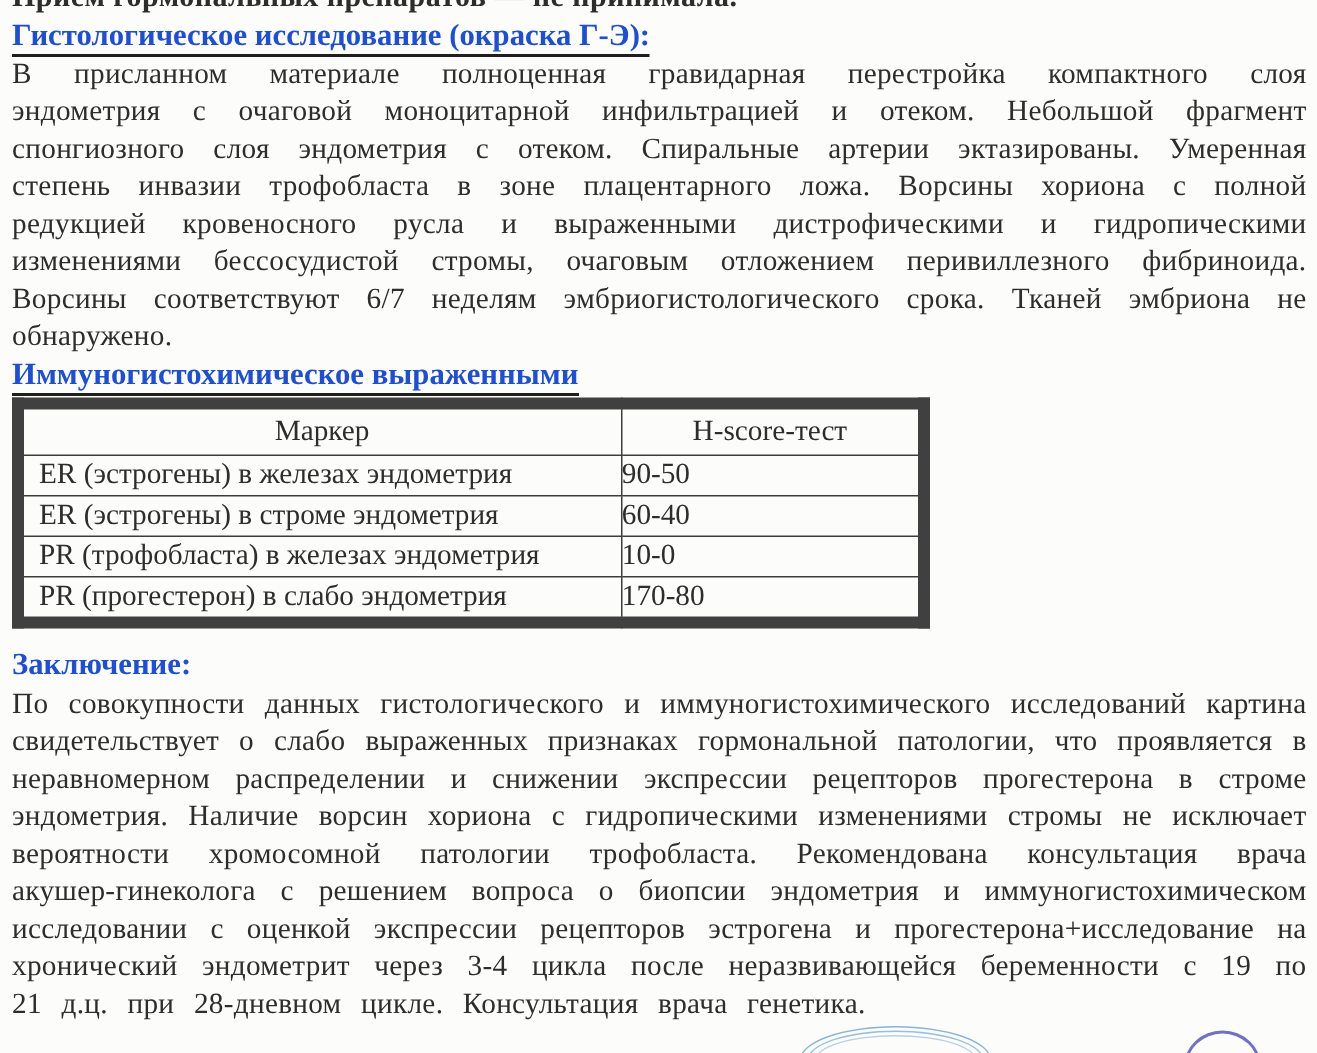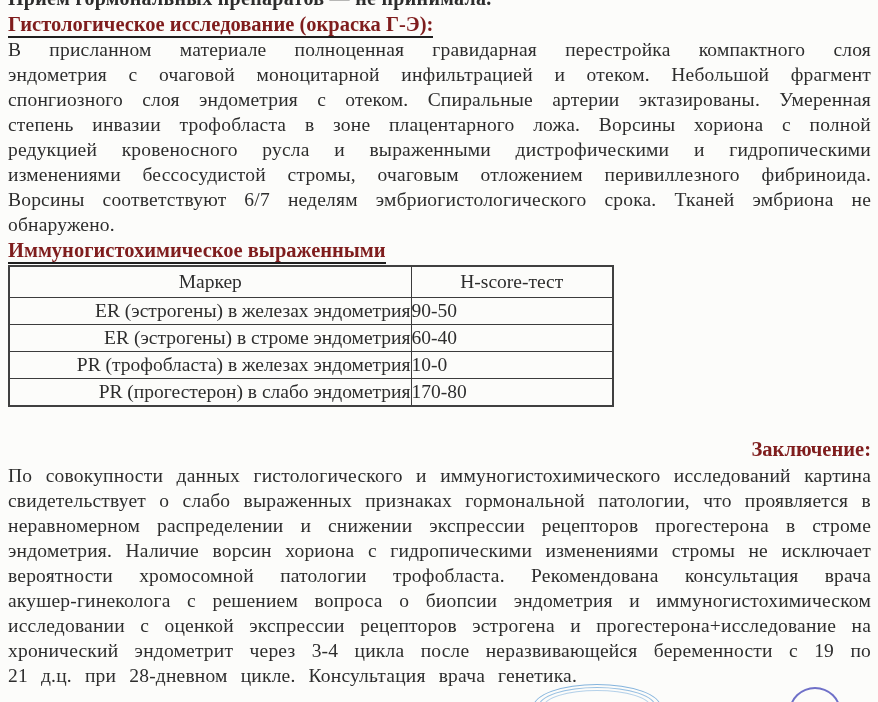--- a/index.html
+++ b/index.html
@@ -22,21 +22,21 @@
     font-size: 20px;
     letter-spacing: 0.3px;
   }
   .clipped-top span { display:block; margin-top: -13px; }
 
   .heading {
     font-size: 20.5px;
     font-weight: bold;
     line-height: 24px;
     margin: 1px 0 1px 0;
-    color: #7f1d1d;
+    color: #1d4ed8;
   }
   .heading .u {
     border-bottom: 2.5px solid #1f1f1f;
     padding-bottom: 1px;
   }
   .body-text {
     margin: 0;
     font-size: 19.5px;
     line-height: 25px;
     text-align: justify;
@@ -46,35 +46,35 @@
   .para1 { min-height: 198px; }
   .para2 { min-height: 250px; }
 
   table.ihc {
     border-collapse: collapse;
     margin-top: 3px;
     width: 604px;
     table-layout: fixed;
     font-size: 19.5px;
     color: #2d2d2d;
-    border: 2px solid #404040;
+    border: 8px solid #404040;
   }
   table.ihc col.c1 { width: 402px; }
   table.ihc col.c2 { width: 202px; }
   table.ihc th, table.ihc td {
     border: 1.5px solid #3c3c3c;
     font-weight: normal;
     padding: 0;
   }
   table.ihc th { height: 30px; text-align: center; }
   table.ihc td { height: 26px; }
-  table.ihc td.label { text-align: right; padding-left: 10px; }
+  table.ihc td.label { text-align: left; padding-left: 10px; }
   table.ihc td.val { text-align: left; }
 
-  .conclusion-heading { margin-top: 30px; margin-bottom: 2px; text-align: right; }
+  .conclusion-heading { margin-top: 12px; margin-bottom: 2px; }
 
   
   .stamp { position: absolute; pointer-events: none; }
   .stamp .ring { position: absolute; border-radius: 50%; }
   .stamp-left { left: 533px; top: 684px; width: 128px; height: 46px; }
   .stamp-left .r1 { inset: 0; border: 1.5px solid var(--stamp-color, #85b4dd); }
   .stamp-left .r2 { inset: 3px 5px; border: 1px solid var(--stamp-color, #85b4dd); opacity: .85; }
   .stamp-left .r3 { inset: 6px 10px; border: 1px solid var(--stamp-color, #85b4dd); opacity: .6; }
   .stamp-right { left: 789px; top: 687px; width: 52px; height: 50px; }
   .stamp-right .r1 { inset: 0; border: 2.5px solid var(--stamp-color, #6f70c8); }

